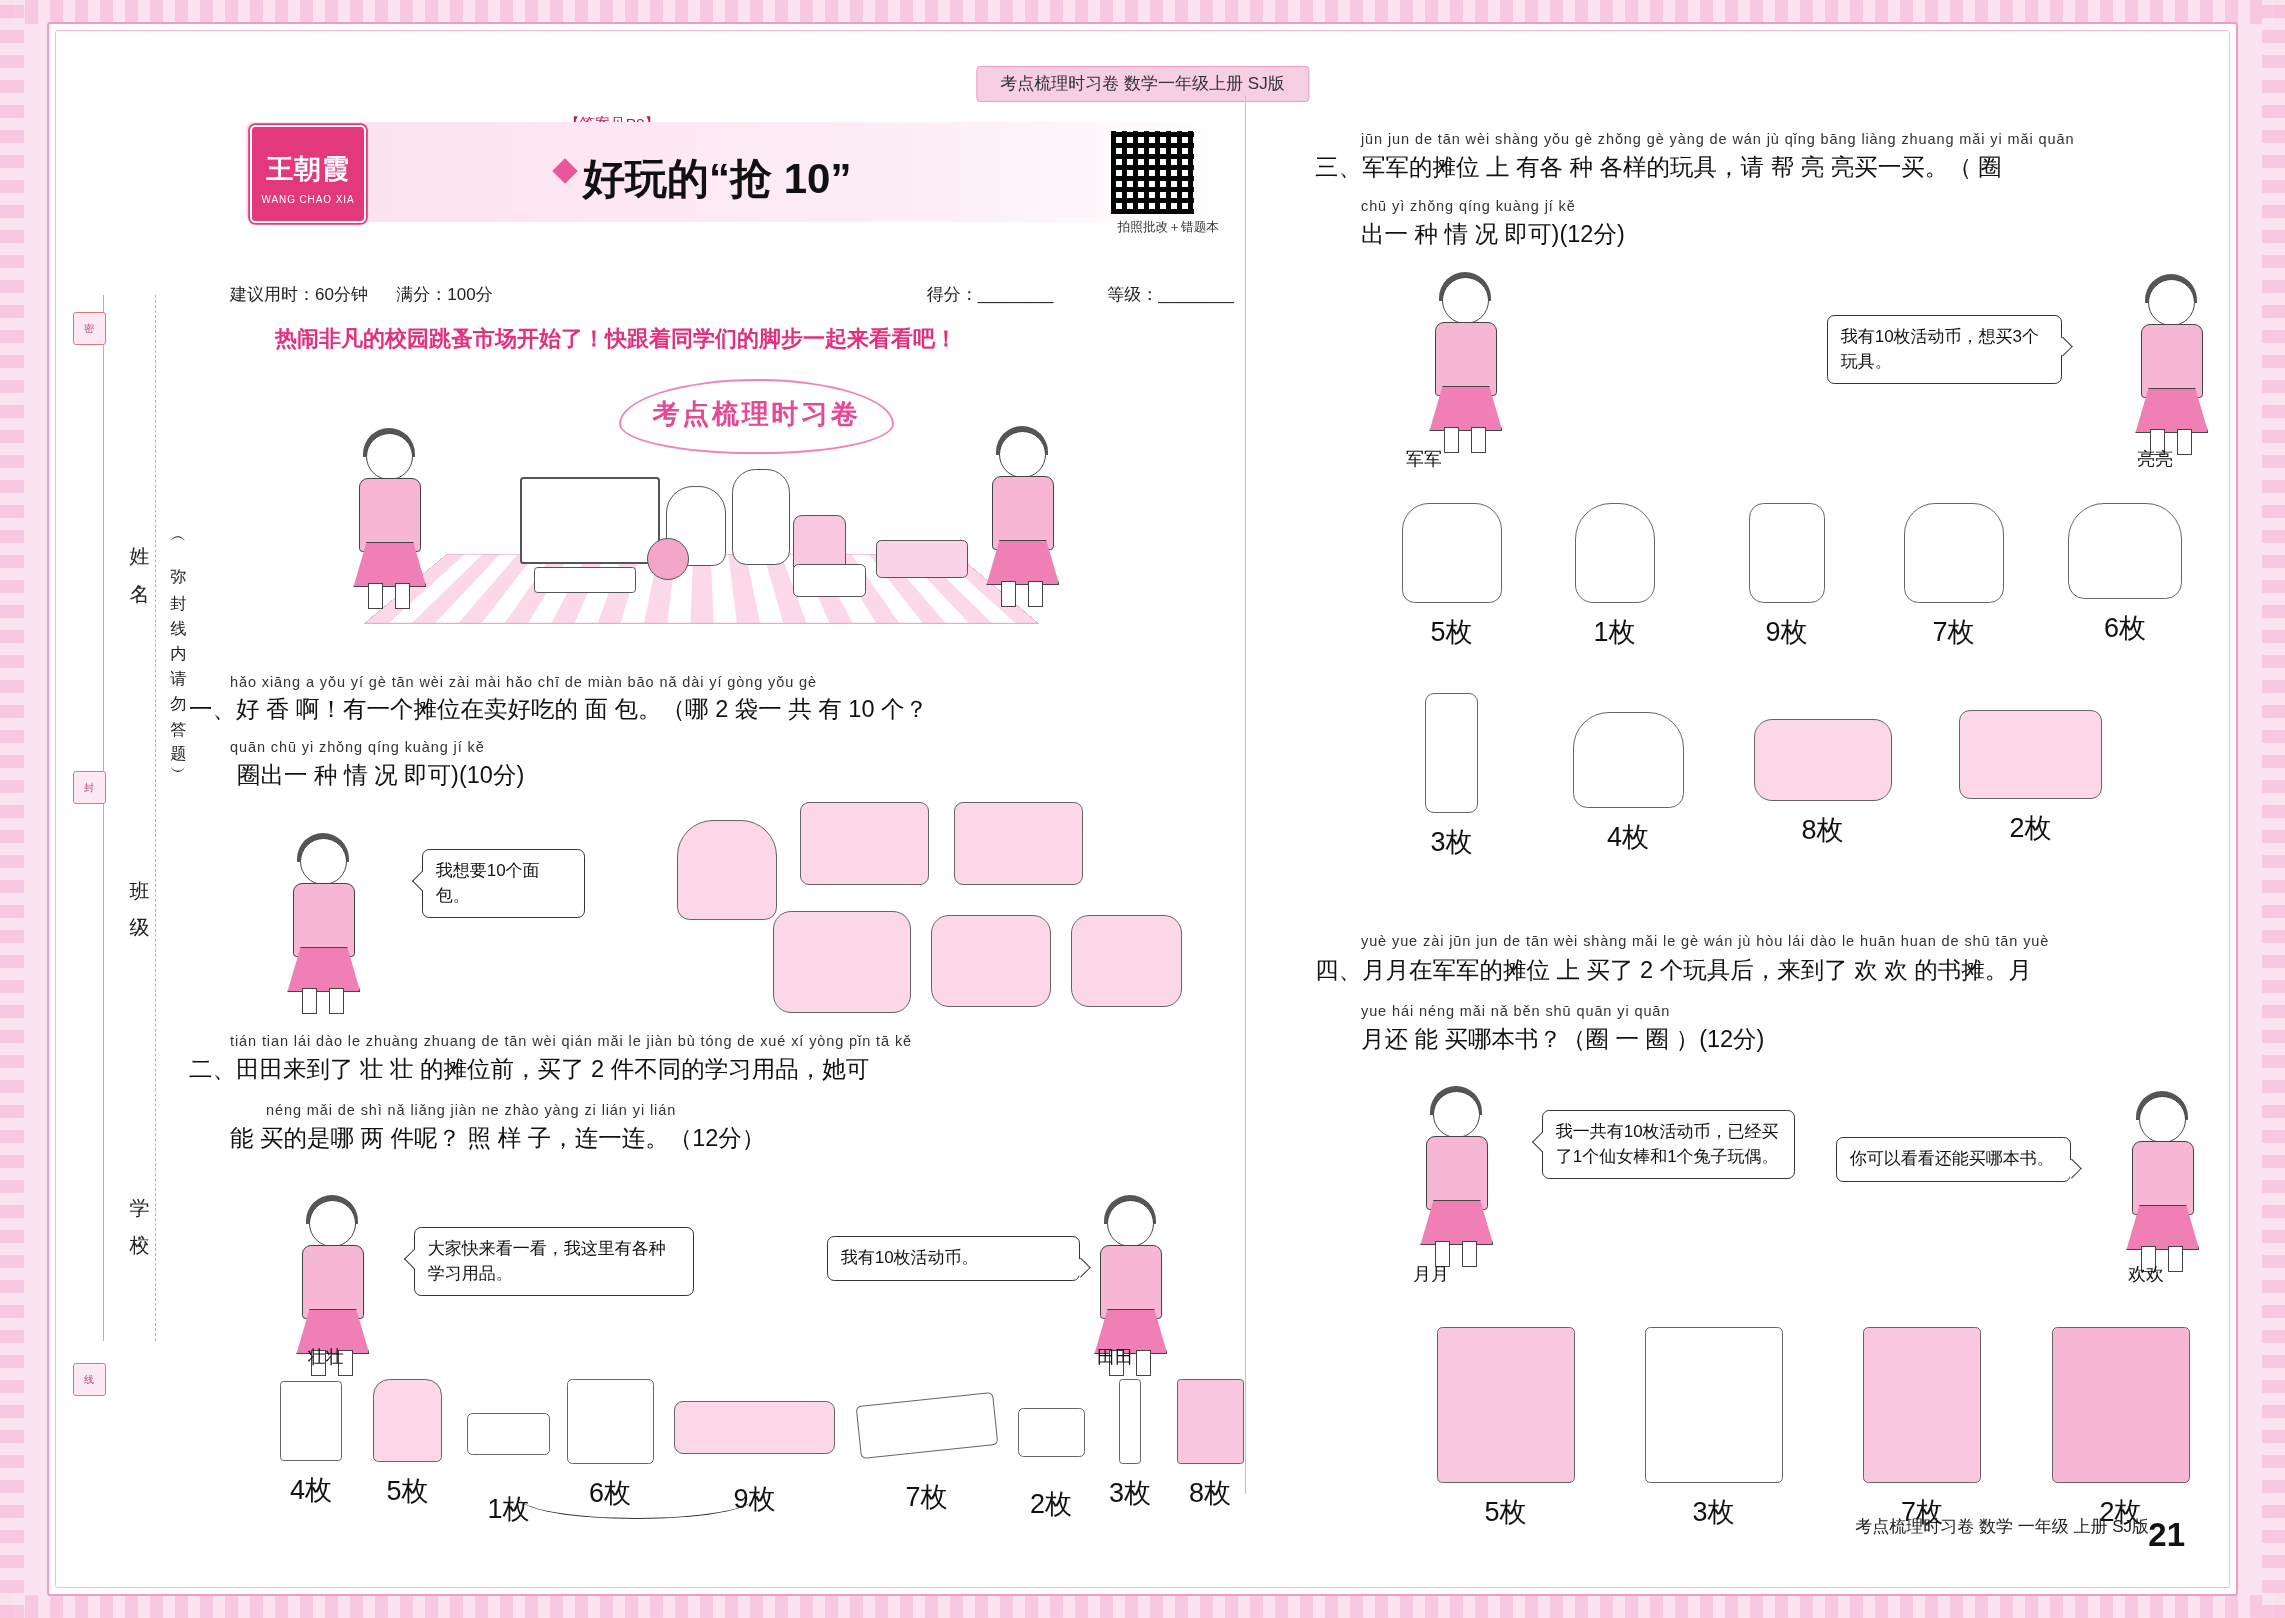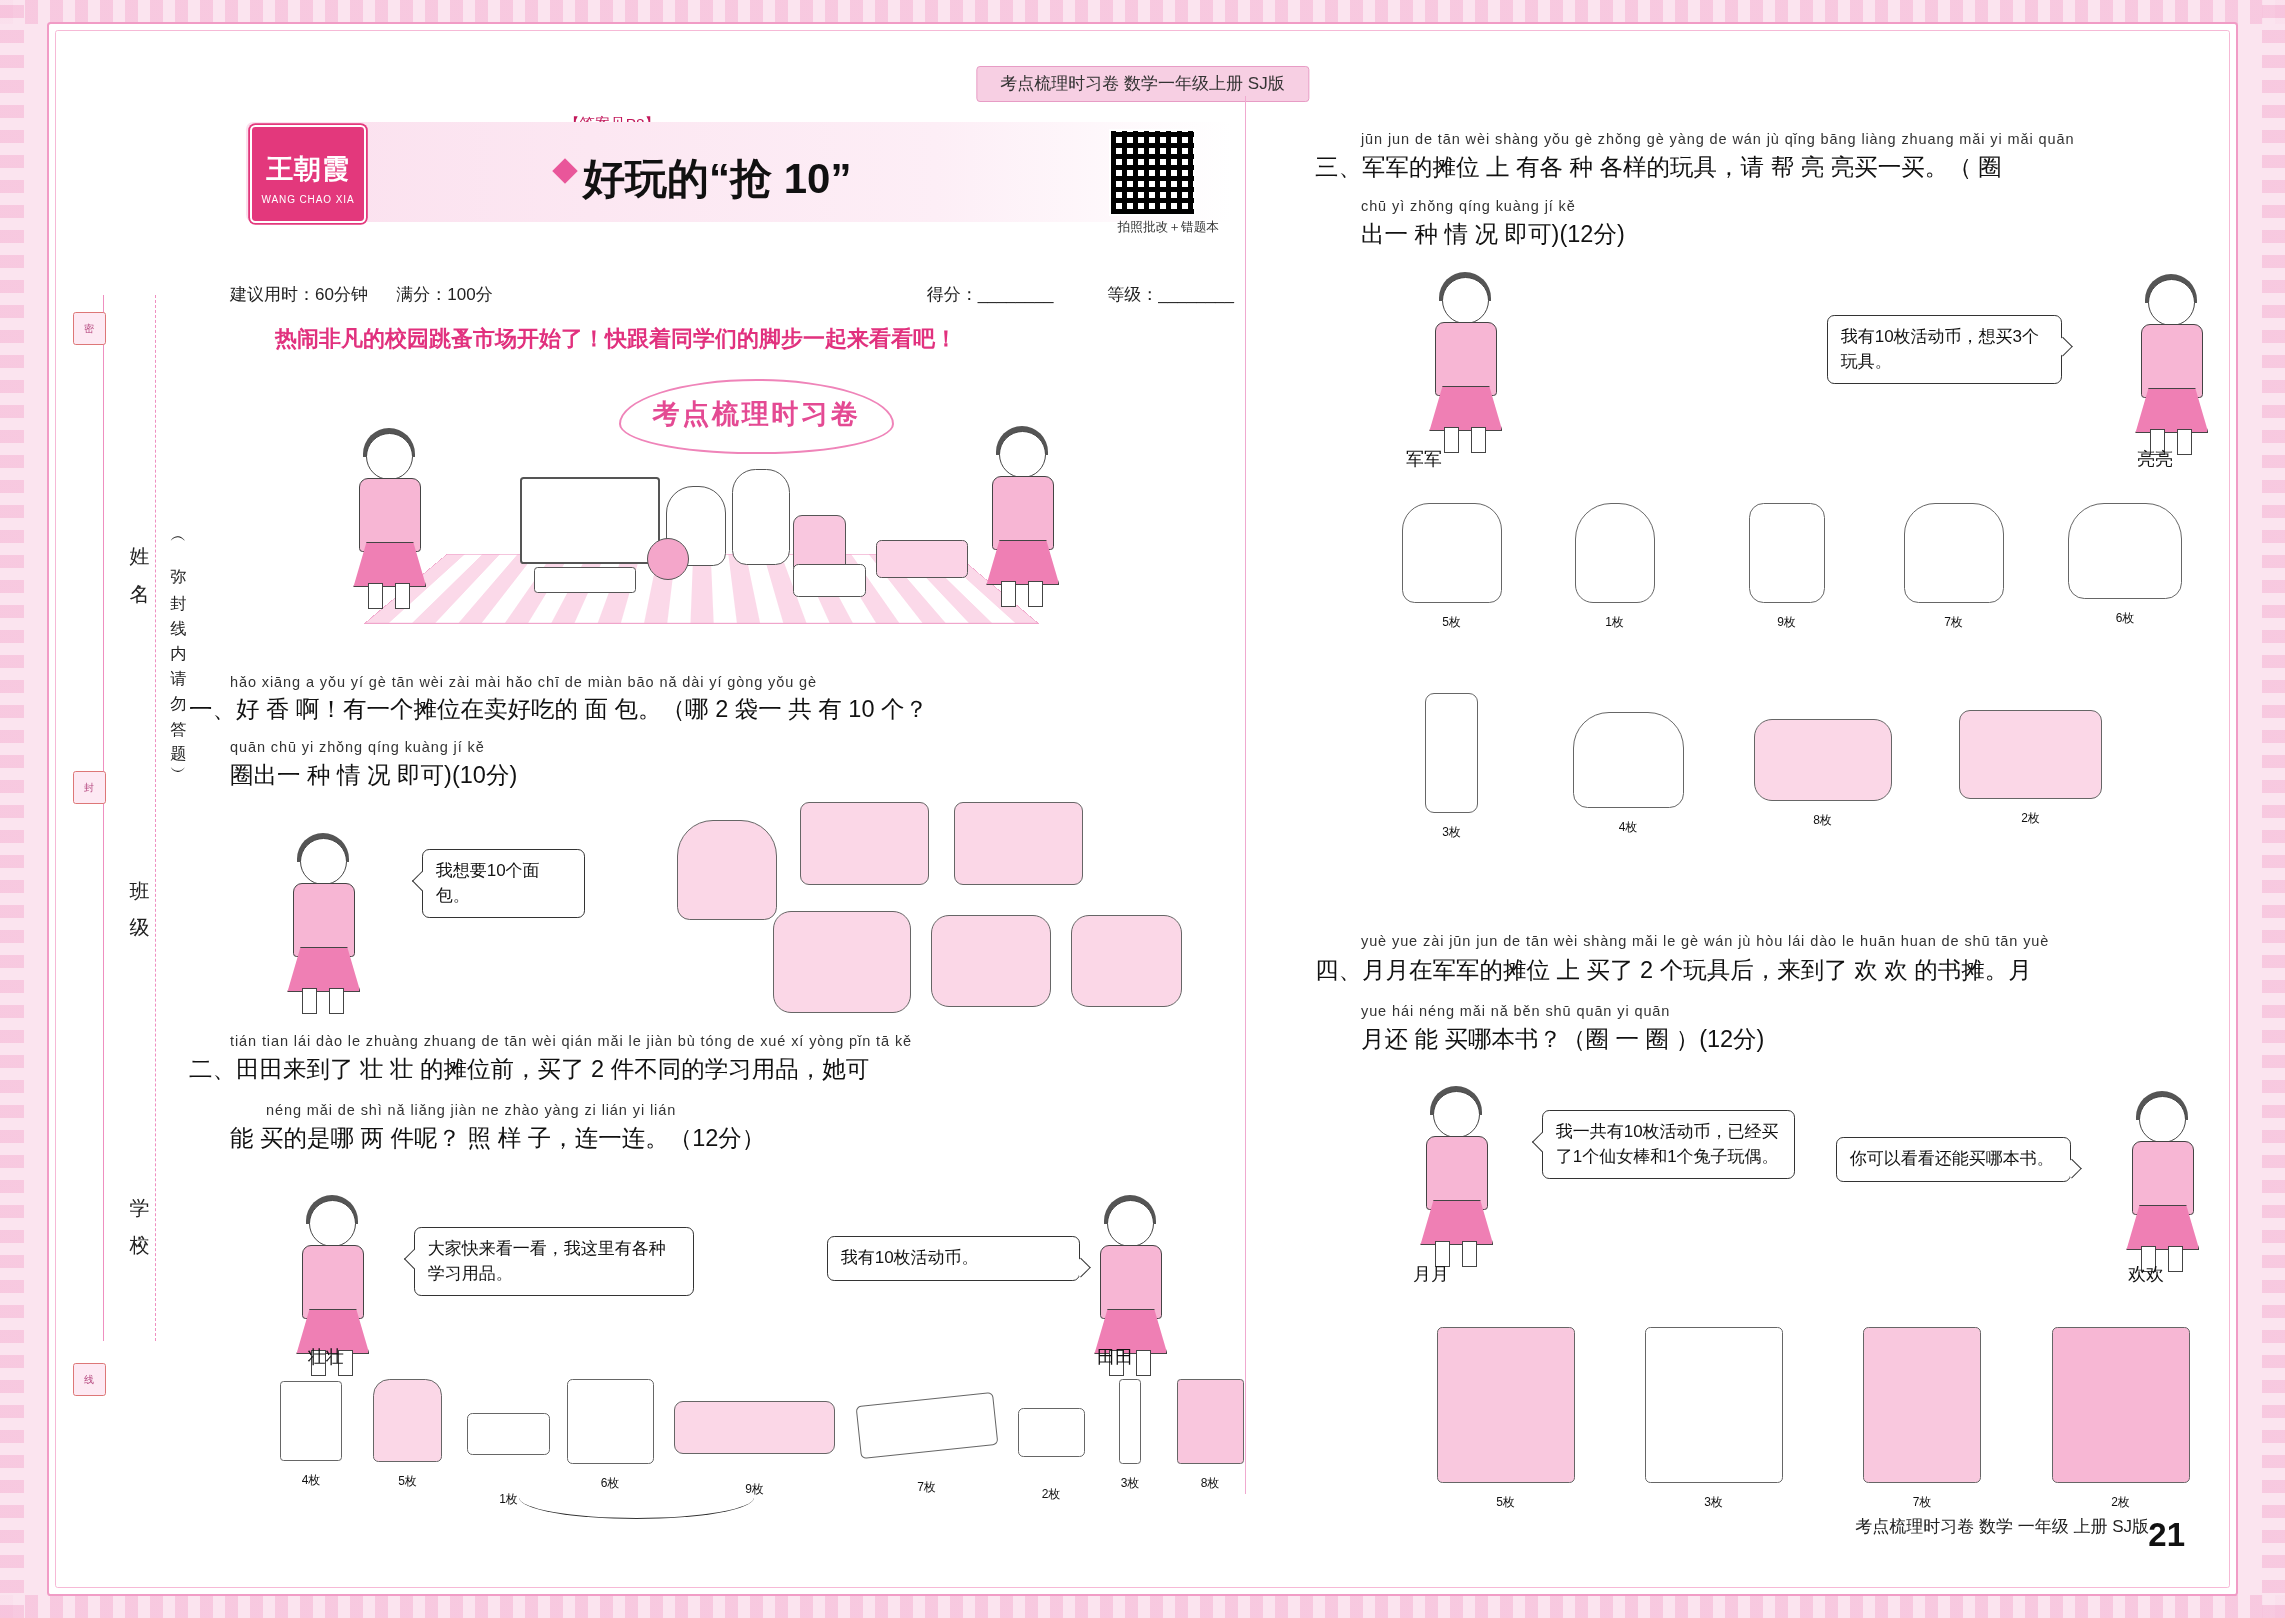--- a/index.html
+++ b/index.html
@@ -152,21 +152,21 @@
 
   .name-lab{position:absolute;font-size:18px;color:#111;white-space:nowrap;}
 
   .item{
     position:absolute;text-align:center;
   }
   .item .pic{
     width:98px;height:98px;margin:0 auto;
     border:1.8px solid #666;border-radius:9px;background:#fbd7e7;
   }
-  .item .cap{margin-top:11px;font-size:12px;color:#111;white-space:nowrap;}
+  .item .cap{margin-top:11px;font-size:27px;color:#111;white-space:nowrap;}
 
   .arc{
     position:absolute;width:235px;height:42px;border-bottom:1.8px solid #333;border-radius:0 0 50% 50%;
   }
   .footer{
     position:absolute;right:87px;bottom:56px;font-size:17px;color:#222;white-space:nowrap;
   }
   .pageno{
     position:absolute;right:51px;bottom:40px;font-size:33px;font-weight:bold;color:#111;
   }
@@ -245,21 +245,21 @@
       <div class="toy" style="left:299px;top:159px;width:40px;height:40px;border-radius:50%;background:#f4a6ca;"></div>
       <div class="toy" style="left:445px;top:136px;width:51px;height:58px;border-radius:9px;background:#f9c7df;"></div>
       <div class="toy" style="left:445px;top:185px;width:71px;height:31px;border-radius:5.4px;background:#fff;"></div>
       <div class="toy" style="left:528px;top:161px;width:90px;height:36px;border-radius:5.4px;background:#fbd3e6;"></div>
       <div class="toy" style="left:186px;top:188px;width:100px;height:23.5px;border-radius:3.6px;background:#fff;"></div>
     </div>
 
     <div class="pinyin" style="position:absolute;left:181px;top:650px;">hǎo xiāng  a          yǒu yí  gè  tān wèi zài mài hǎo chī  de miàn bāo         nǎ      dài yí  gòng yǒu        gè</div>
     <div class="qline" style="position:absolute;left:140px;top:669px;">一、好 香 啊！有一个摊位在卖好吃的 面 包。（哪 2 袋一 共 有 10 个？</div>
     <div class="pinyin" style="position:absolute;left:181px;top:715px;">quān chū  yi  zhǒng qíng kuàng  jí  kě</div>
-    <div class="qline" style="position:absolute;left:181px;top:735px;">圈出一 种  情  况  即可)(10分)</div>
+    <div class="qline" style="position:absolute;left:188px;top:735px;">圈出一 种  情  况  即可)(10分)</div>
 
     <div class="kid" style="position:absolute;left:233px;top:814px;">
       <div class="hair"></div>
         <div class="head"></div>
         <div class="body"></div>
         <div class="skirt"></div>
       <div class="leg" style="left:20px"></div>
         <div class="leg" style="left:47px"></div>
     </div>
     <div class="bubble" style="left:373px;top:825px;width:136px;">我想要10个面包。</div>

